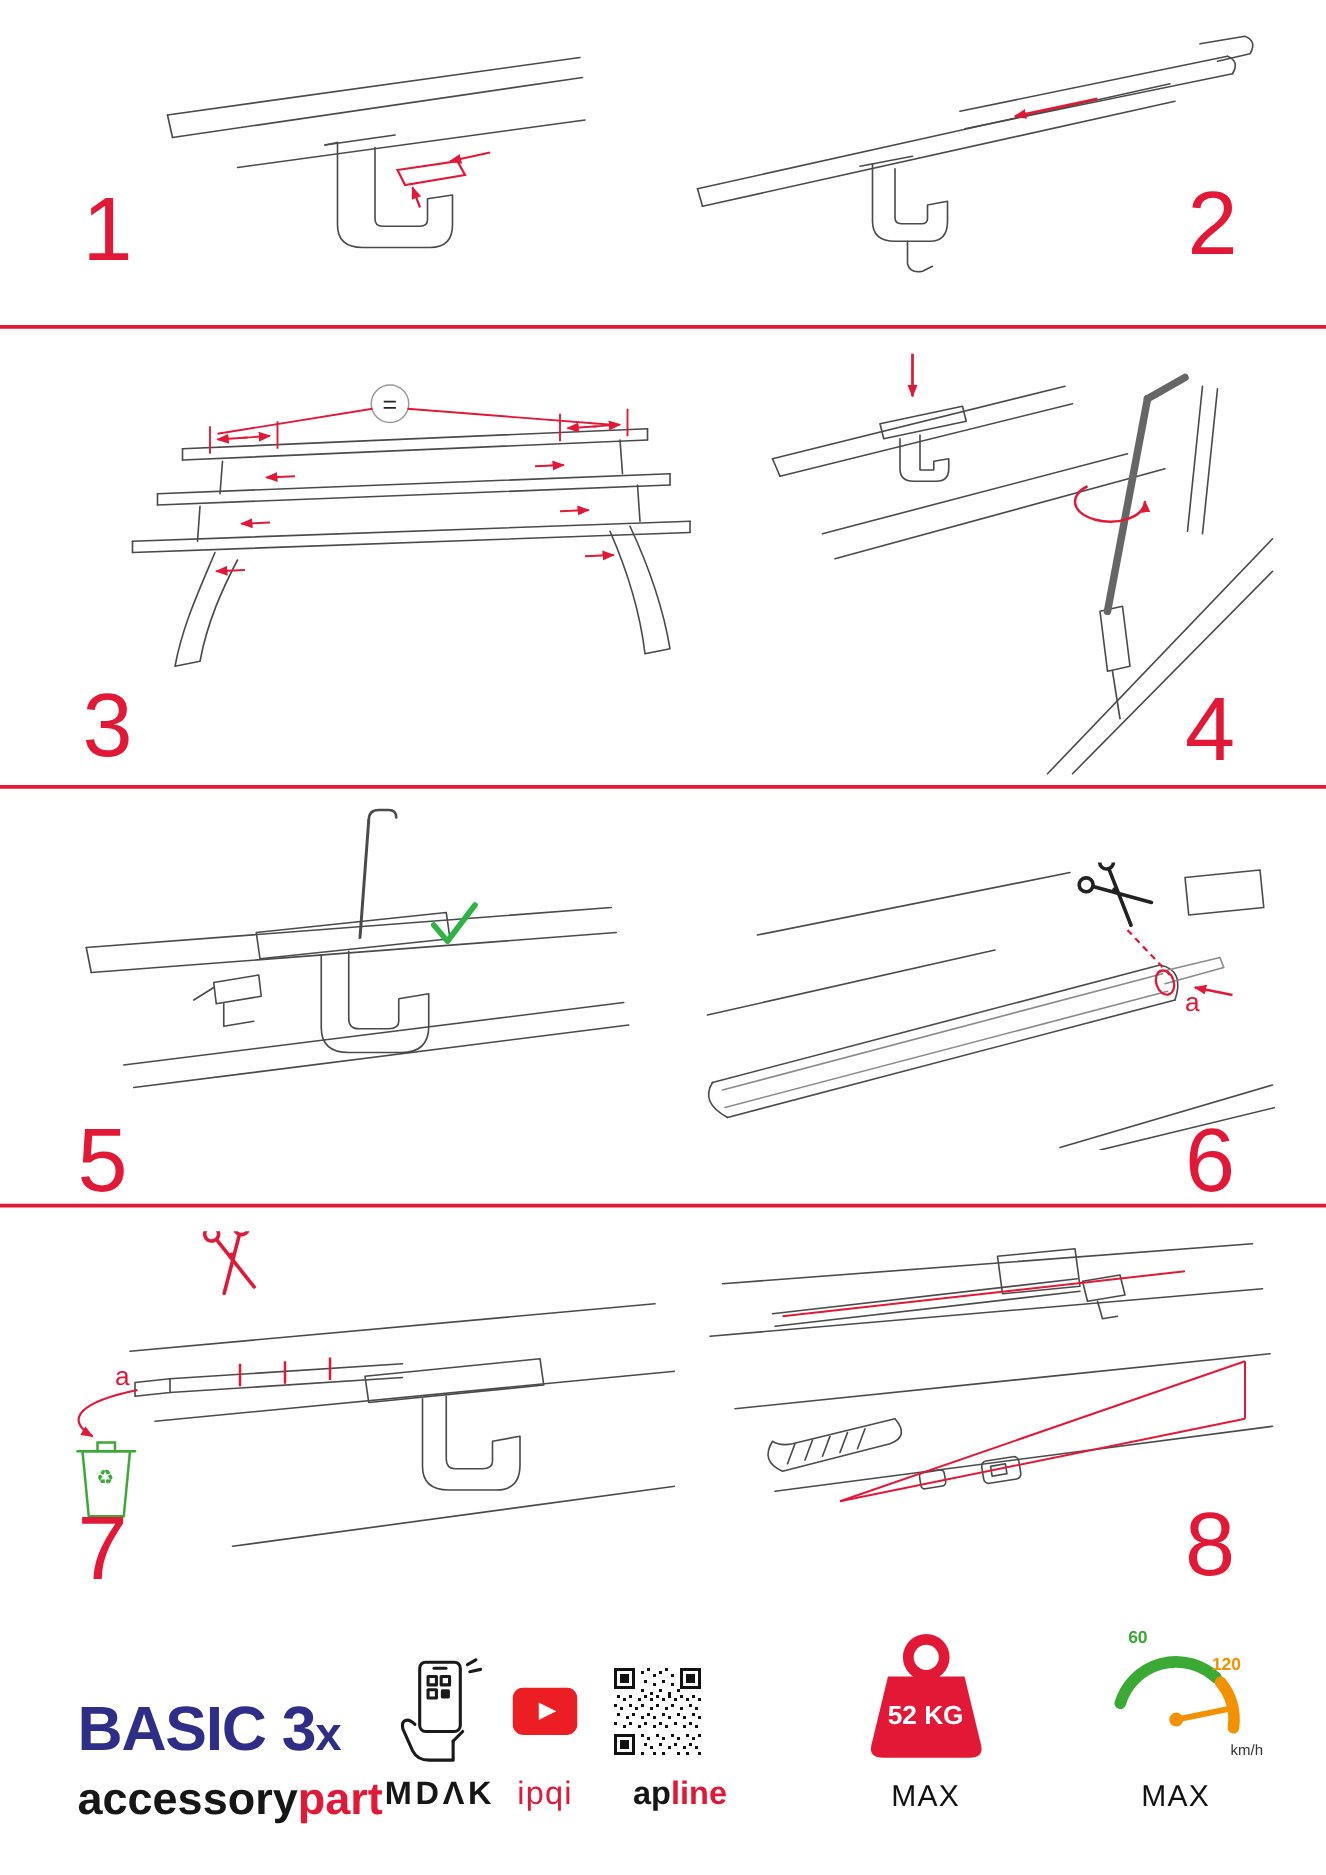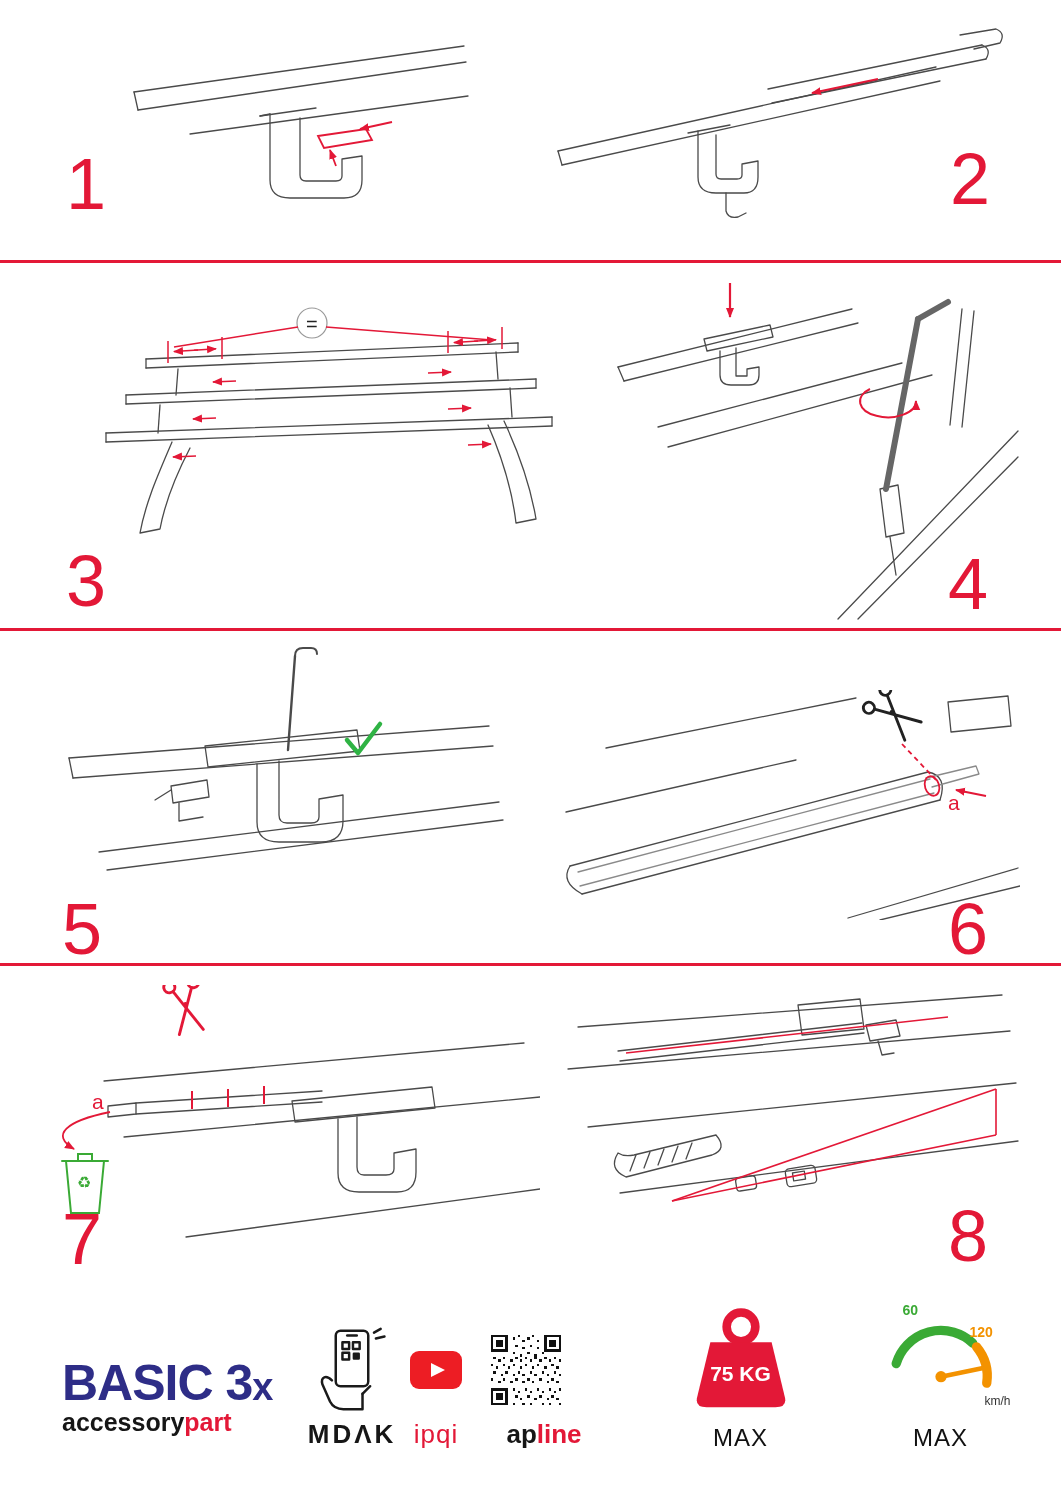--- a/index.html
+++ b/index.html
@@ -14,21 +14,21 @@
   .divider{position:absolute;left:0;width:1061px;height:3px;background:var(--red);}
   .overlay{position:absolute;line-height:1;}
   .eq{font-size:20px;color:#222;}
   .a-label{font-size:21px;color:var(--red);}
   .recycle{font-size:16px;color:var(--green);}
   
   .brand{position:absolute;left:62px;top:1330px;}
   .brand-title{color:var(--navy);font-weight:700;letter-spacing:-1px;line-height:1;margin-top:28px;}
   .brand-title .big{font-size:50px;}
   .brand-title .small{font-size:38px;}
-  .brand-sub{font-size:25px;font-weight:700;letter-spacing:0;}
+  .brand-sub{margin-top:10px;font-size:36px;font-weight:700;letter-spacing:0;}
   .brand-sub .blk{color:#161616;}
   .brand-sub .red{color:var(--red);}
   .logo-block{position:absolute;display:flex;flex-direction:column;align-items:center;justify-content:flex-end;}
   .logo-label{font-size:26px;color:#161616;}
   .mdak{font-weight:700;letter-spacing:3px;}
   .ipqi{color:var(--red);font-weight:500;letter-spacing:1px;}
   .apline{font-weight:600;margin-left:36px;}
   .apline .red{color:var(--red);}
   .max-label{font-size:24px;font-weight:500;color:#111;letter-spacing:1px;}
   .wt-text{position:absolute;left:0;right:0;top:60px;text-align:center;color:#fff;
@@ -354,21 +354,21 @@
     </div>
     <span class="logo-label apline"><span>ap</span><span class="red">line</span></span>
   </div>
 
   <div class="logo-block" style="left:668px;top:1300px;width:145px;height:152px">
     <div class="icon-wrap" style="margin-bottom:8px">
       <svg width="134" height="110" viewBox="0 0 140 115">
         <circle cx="70" cy="26" r="15" fill="none" stroke="#e31837" stroke-width="9"></circle>
         <path d="M38,42 L102,42 L116,100 Q118,110 106,110 L34,110 Q22,110 24,100 Z" fill="#e31837"></path>
       </svg>
-      <span class="wt-text">75 KG</span>
+      <span class="wt-text">52 KG</span>
     </div>
     <span class="max-label">MAX</span>
   </div>
 
   <div class="logo-block" style="left:868px;top:1296px;width:145px;height:156px">
     <div class="icon-wrap" style="margin-bottom:6px">
       <svg width="140" height="112" viewBox="0 0 140 120">
         <path d="M22,66 A50,50 0 0 1 104,44" stroke="#3aaa35" stroke-width="10" fill="none" stroke-linecap="round"></path>
         <path d="M108,48 A50,50 0 0 1 119,87" stroke="#f39200" stroke-width="10" fill="none" stroke-linecap="round"></path>
         <line x1="70" y1="80" x2="114" y2="71" stroke="#f39200" stroke-width="5" stroke-linecap="round"></line>

